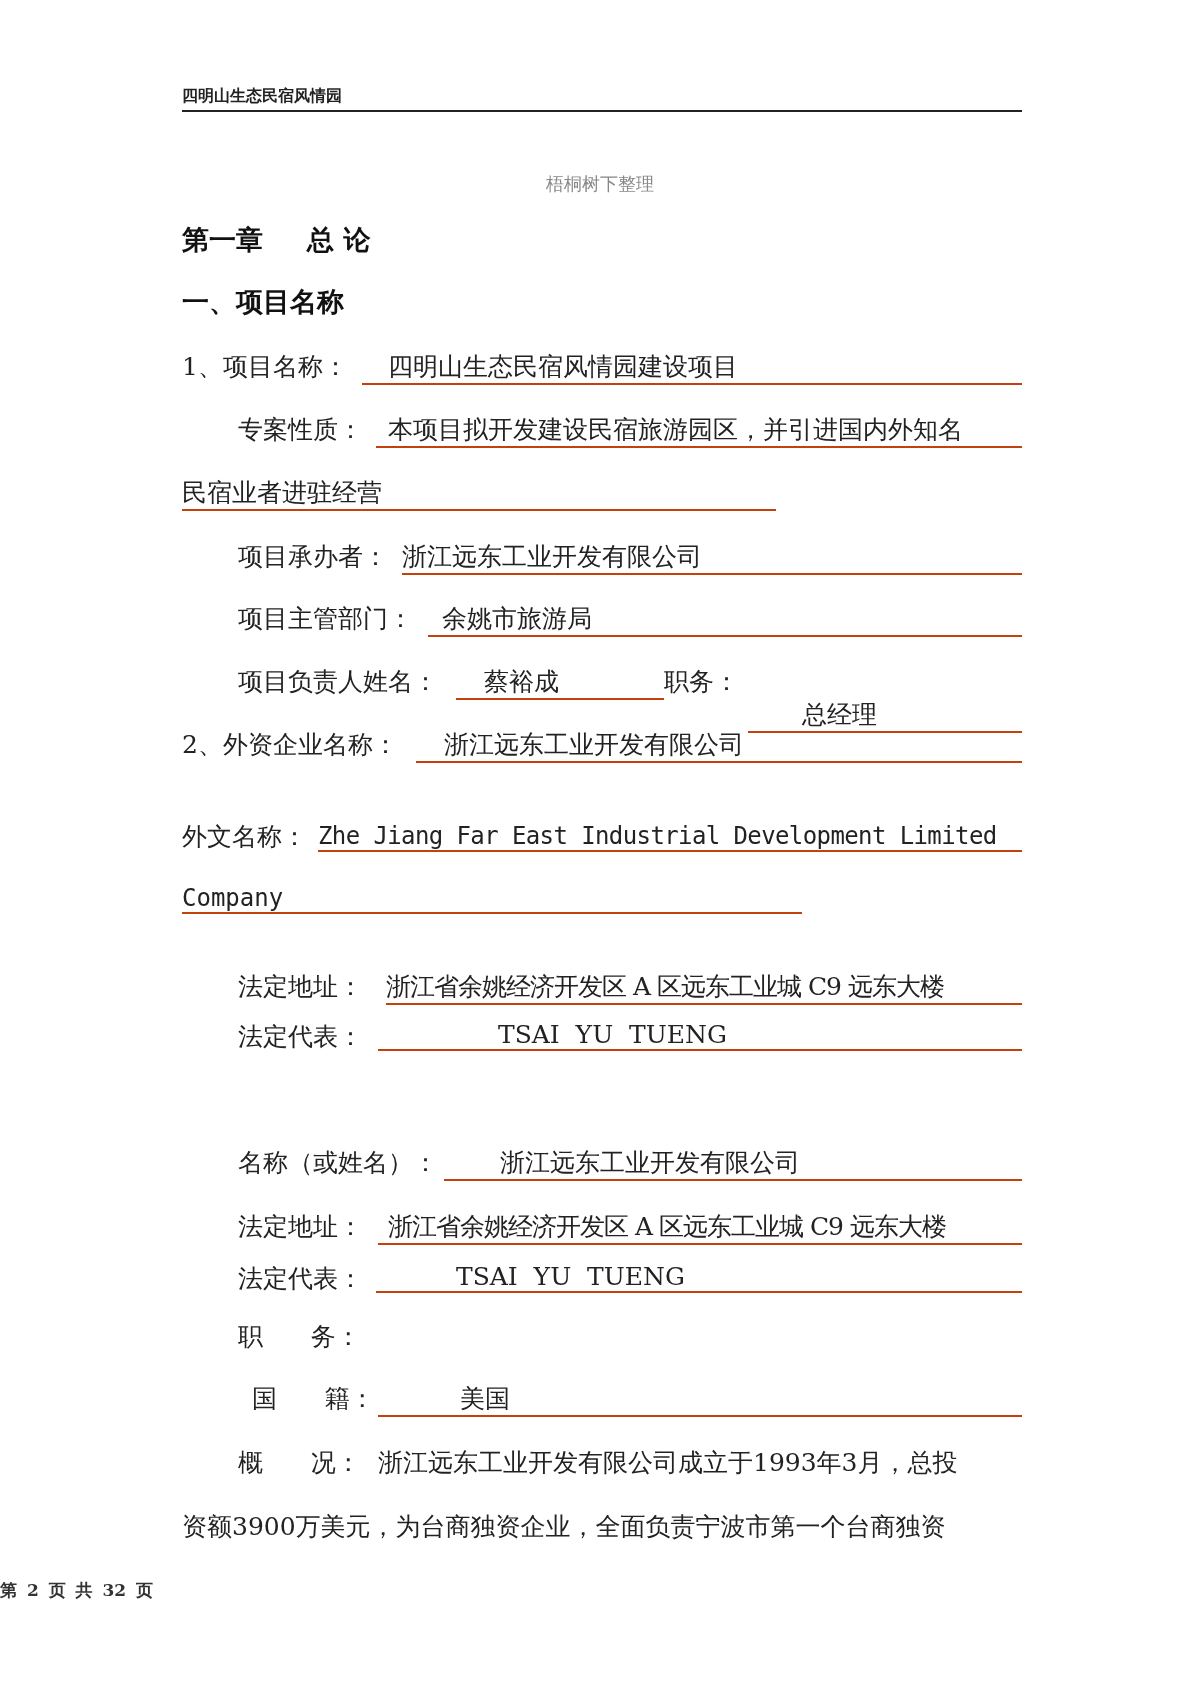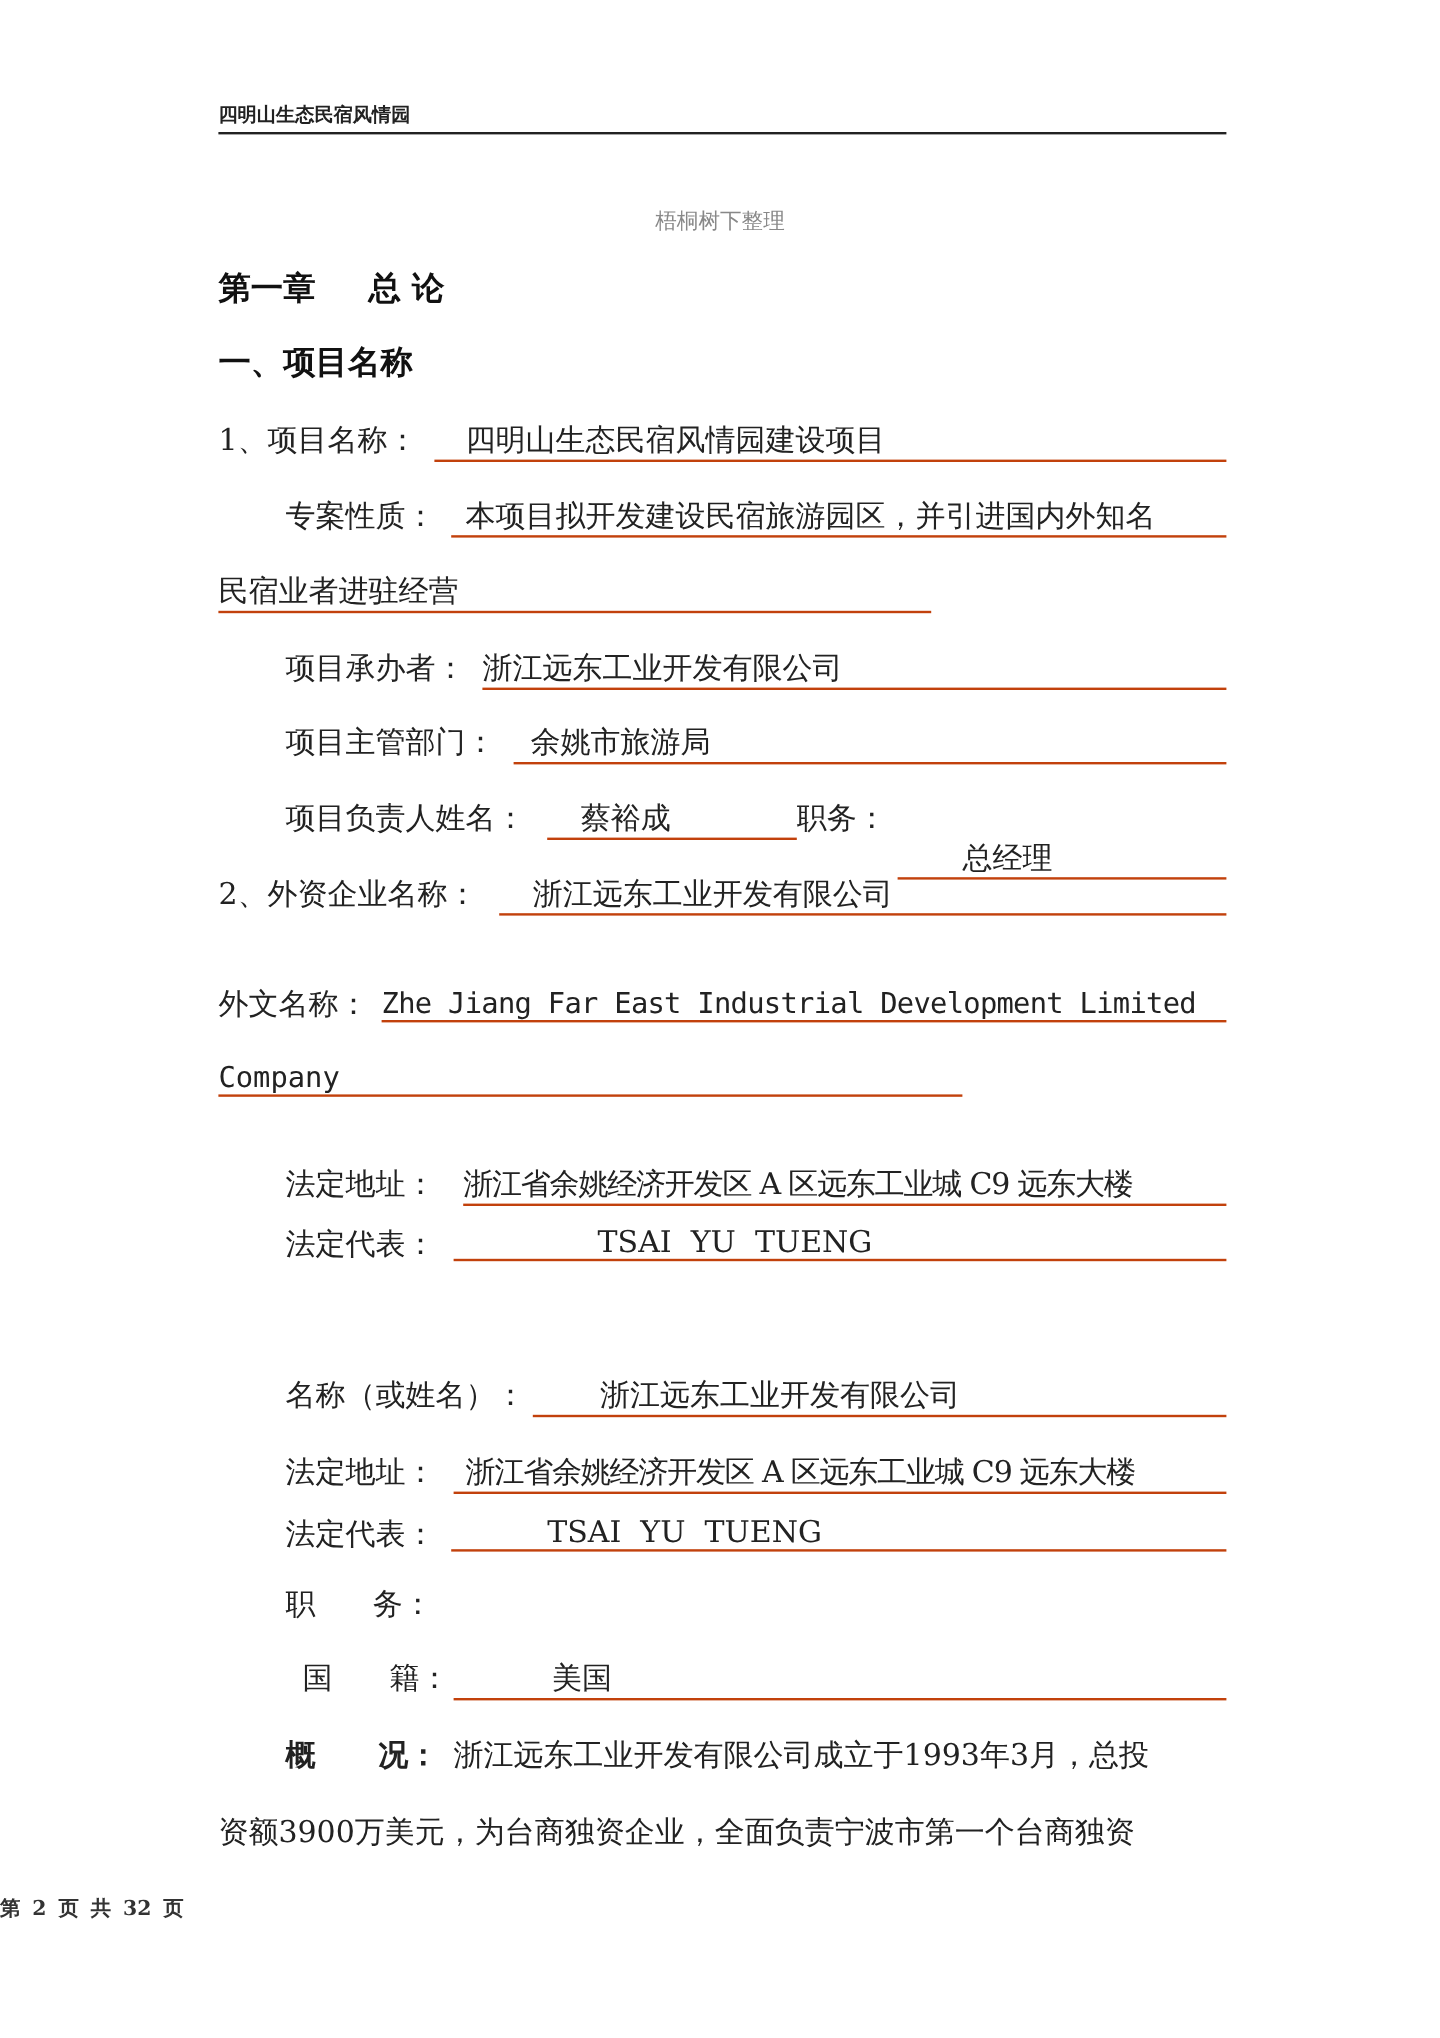--- a/index.html
+++ b/index.html
@@ -72,18 +72,18 @@
   <div class="uline" style="left:378px; top:1210px; width:644px; padding-left:10px; box-sizing:border-box; letter-spacing:-1px;">浙江省余姚经济开发区 A 区远东工业城 C9 远东大楼</div>
 
   <div class="line" style="left:238px; top:1262px;">法定代表：</div>
   <div class="uline" style="left:376px; top:1262px; width:646px; padding-left:80px; box-sizing:border-box; white-space:pre;">TSAI  YU  TUENG</div>
 
   <div class="line" style="left:238px; top:1320px; white-space:pre;">职      务：</div>
 
   <div class="line" style="left:238px; top:1382px; white-space:pre;margin-left:14px;">国      籍：</div>
   <div class="uline" style="left:378px; top:1382px; width:644px; padding-left:82px; box-sizing:border-box;">美国</div>
 
-  <div class="line" style="left:238px; top:1446px; white-space:pre;font-weight:bold;">概      况：</div>
+  <div class="line" style="left:238px; top:1446px; white-space:pre;">概      况：</div>
   <div class="line" style="left:378px; top:1446px;">浙江远东工业开发有限公司成立于1993年3月，总投</div>
   <div class="line" style="left:182px; top:1510px;">资额3900万美元，为台商独资企业，全面负责宁波市第一个台商独资</div>
 
   <div class="footer">第 2 页 共 32 页</div>
 </div>
 
 </body></html>

